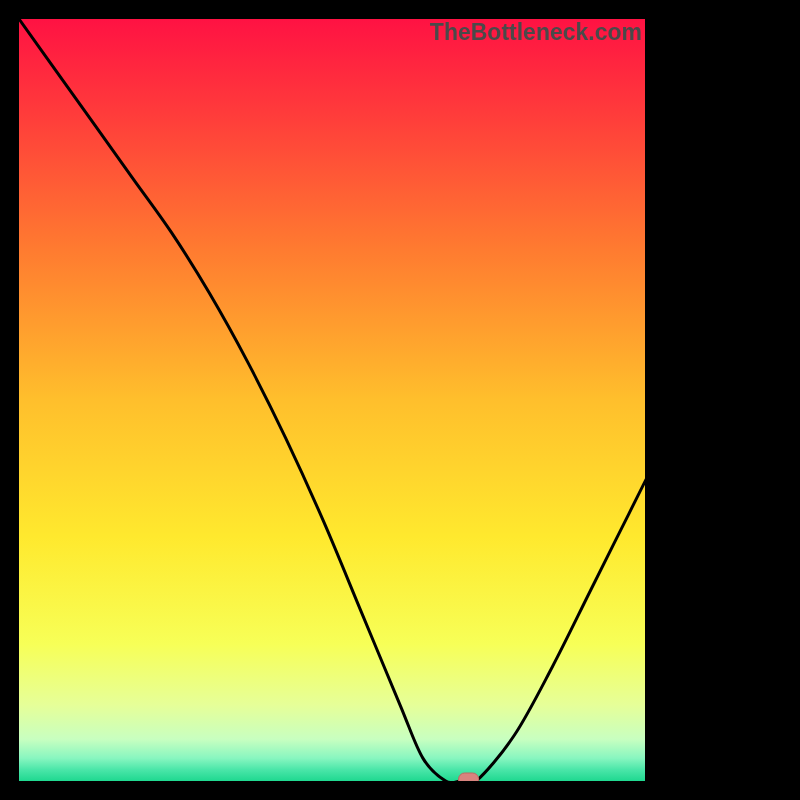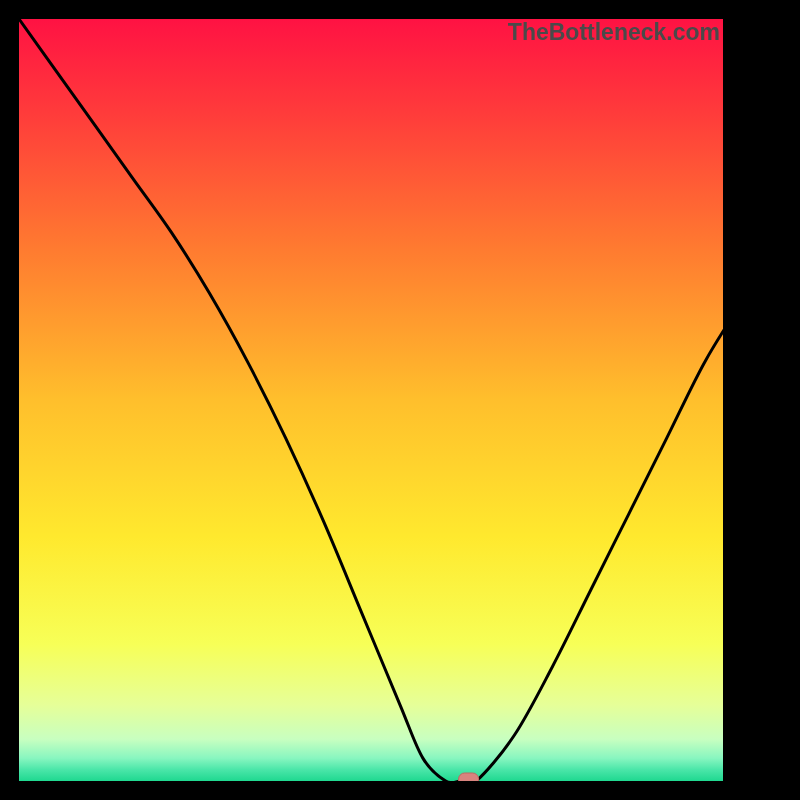--- a/index.html
+++ b/index.html
@@ -16,21 +16,21 @@
     left: 0;
     top: 0;
     width: 800px;
     height: 800px;
     background: #000;
   }
   .plot {
     position: absolute;
     left: 19px;
     top: 19px;
-    width: 704px;
+    width: 626px;
     height: 762px;
     overflow: hidden;
   }
   .watermark {
     position: absolute;
     top: 0;
     right: 3px;
     color: #4a4a4a;
     font-size: 23px;
     font-weight: 600;

